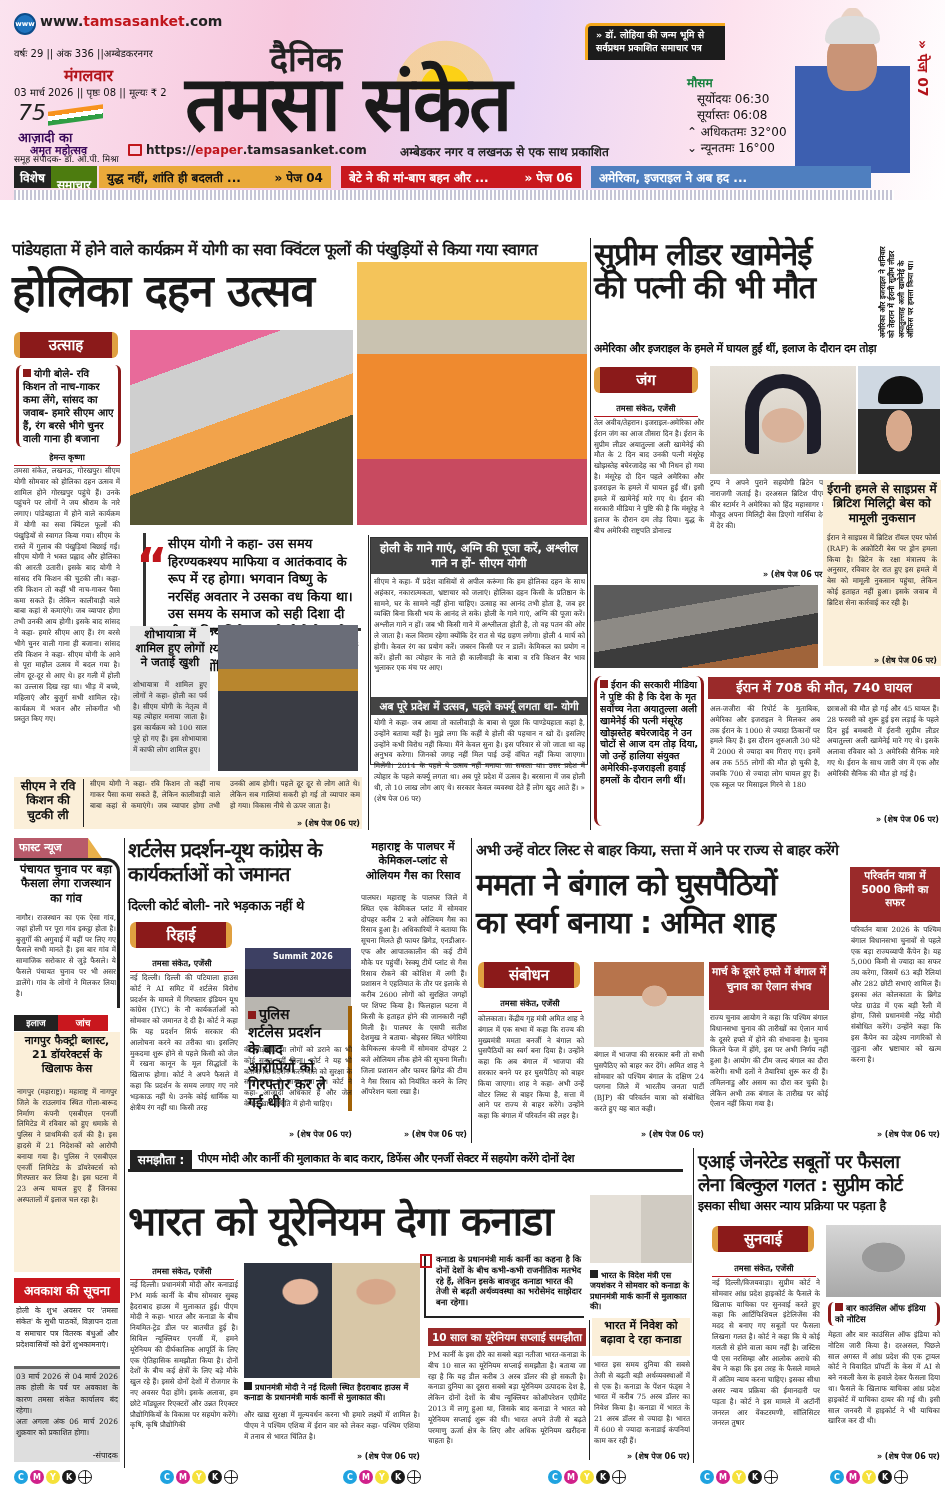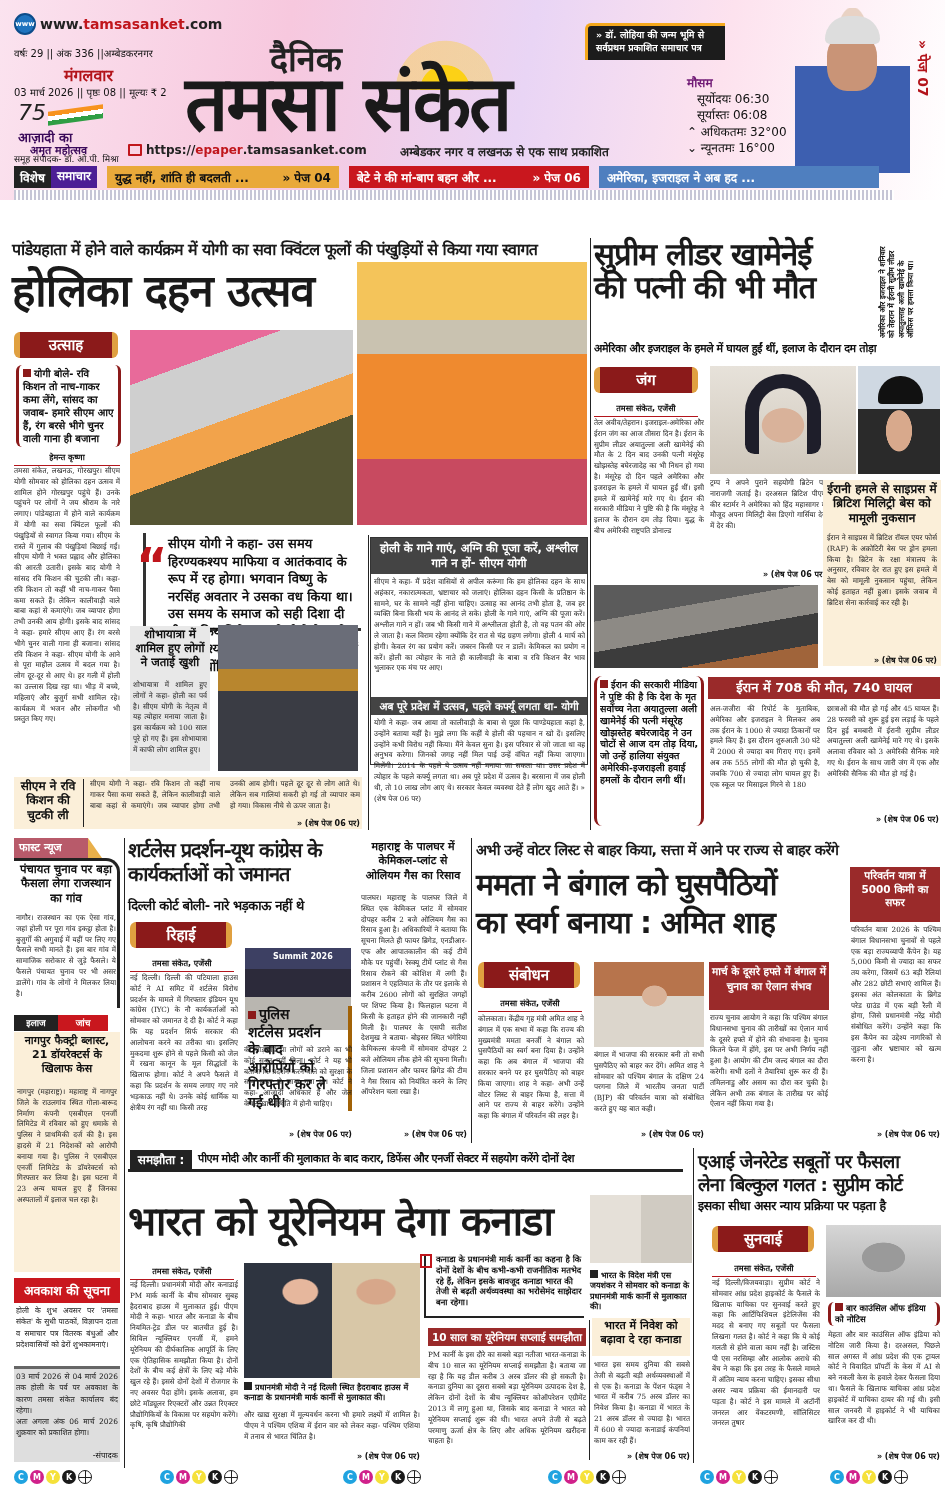--- a/index.html
+++ b/index.html
@@ -1,48 +1,48 @@
 <!DOCTYPE html>
 <html><head>
 <meta charset="utf-8">
 <style>
 *{box-sizing:border-box;margin:0;padding:0}
 body{width:945px;height:1488px;background:#fff;font-family:"DejaVu Sans",sans-serif;color:#111;position:relative;overflow:hidden}
 .abs{position:absolute}
 .masthead{left:0;top:0;width:945px;height:200px;background:linear-gradient(100deg,#fbe3ef 0%,#f7c8de 30%,#e9d5f5 55%,#fde2ee 75%,#fff 100%)}
-.site{left:14px;top:13px;font-size:14px;font-weight:bold;color:#222;display:flex;align-items:center;gap:4px}
+.site{left:14px;top:13px;font-size:14px;font-weight:bold;color:#222;display:flex;gap:4px}
 .site .red{color:#c0161c}
 .globe{width:22px;height:22px;border-radius:50%;background:#1e73be;border:2px solid #0c4c8a;color:#fff;font-size:7px;display:flex;align-items:center;justify-content:center;font-weight:bold}
 .meta1{left:14px;top:46px;font-size:10px}
 .day{left:64px;top:64px;font-size:16px;font-weight:bold;color:#b3141b}
 .meta2{left:14px;top:85px;font-size:10px}
 .azadi{left:18px;top:100px;width:95px;height:50px}
 .azadi .n75{font-size:22px;font-weight:normal;font-style:italic;color:#222}
 .azadi .flag{position:absolute;left:30px;top:8px;width:55px;height:14px;background:linear-gradient(#f7931e 0 33%,#fff 33% 66%,#2f9e44 66%);transform:skewY(-8deg)}
 .azadi .t1{position:absolute;left:0;top:28px;font-size:13px;font-weight:bold;color:#3b0a5a}
 .azadi .t2{position:absolute;left:12px;top:42px;font-size:11px;font-weight:bold;color:#3b0a5a}
 .editor{left:14px;top:152px;font-size:9px}
 .dainik{left:270px;top:35px;font-size:34px;font-weight:bold;color:#222}
 .brand{left:185px;top:66px;font-size:76px;font-weight:bold;color:#1a1a1a;letter-spacing:-2px;line-height:1}
 .sun{left:390px;top:30px;width:110px;height:60px;border-radius:60px 60px 0 0;background:radial-gradient(circle at 50% 100%,#fcd116 0 30%,rgba(252,209,22,.35) 31% 60%,transparent 61%)}
 .epaper{left:128px;top:143px;font-size:12px;font-weight:bold;color:#222;display:flex;align-items:center;gap:4px}
 .epaper .red{color:#c0161c}
 .doc-icon{width:14px;height:12px;border:2px solid #c0161c;border-radius:1px}
 .tagline{left:400px;top:143px;font-size:12px;font-weight:bold;color:#222}
 .lohia{left:585px;top:23px;width:140px;height:37px;background:#1c1c1c;color:#fff;font-size:9.5px;font-weight:bold;padding:3px 8px;border-radius:6px 0 0 0;border-top:3px solid #f4a81c;border-left:3px solid #f4a81c;line-height:1.35}
 .weather{left:687px;top:75px;font-size:12px;line-height:1.35}
-.weather .h{color:#701a75;font-weight:bold}
+.weather .h{color:#15803d;font-weight:bold}
 .weather .row{padding-left:10px}
 .celeb{left:795px;top:8px;width:115px;height:165px;background:radial-gradient(ellipse at 50% 22%,#e9d2c4 0 20%,transparent 21%),linear-gradient(180deg,transparent 0 35%,#3d5fb0 35%)}
 .celeb .hair{position:absolute;left:30px;top:8px;width:55px;height:28px;border-radius:28px 28px 6px 6px;background:#ddd}
 .celeb .face{position:absolute;left:32px;top:25px;width:50px;height:58px;border-radius:40%;background:#c99477}
 .page07{left:914px;top:40px;writing-mode:vertical-rl;font-size:14px;font-weight:bold;color:#b3141b}
 .ticker{left:14px;top:166px;width:880px;height:22px;display:flex;font-size:12px;font-weight:bold;color:#fff}
 .ticker .k1{background:#222;padding:3px 6px}
-.ticker .k2{background:#4c1d95;padding:1px 6px;margin-right:10px}
+.ticker .k2{background:#4d7c0f;padding:10px 6px;margin-right:2px}
 .ticker .s1{background:#e9a93a;color:#111;padding:3px 8px;width:232px;display:flex;justify-content:space-between}
 .ticker .s2{background:#c9171e;padding:3px 8px;width:240px;margin-left:10px;display:flex;justify-content:space-between}
 .ticker .s3{background:#4f7fbf;padding:3px 8px;width:280px;margin-left:10px}
 .stripes{left:14px;top:190px;width:880px;height:10px;background:repeating-linear-gradient(90deg,#c6c6d6 0 2px,#fff 2px 4px)}
 .kicker{font-weight:bold;color:#1a1a1a}
 .h-huge{font-weight:bold;color:#1a1a1a;line-height:1.05;letter-spacing:-1px}
 .label-box{height:26px;background:#8b1a1a;color:#fff;font-weight:bold;font-size:15px;text-align:center;border-left:6px solid #e0a040;border-right:6px solid #e0a040;border-radius:6px;line-height:26px}
 .body{font-family:"DejaVu Serif",serif;font-size:7.2px;line-height:1.5;color:#222;text-align:justify;overflow:hidden}
 .byline{font-size:8px;font-weight:bold;border-bottom:1.5px solid #b3141b;padding-bottom:3px;text-align:center}
 .photo{background:#777;overflow:hidden}

